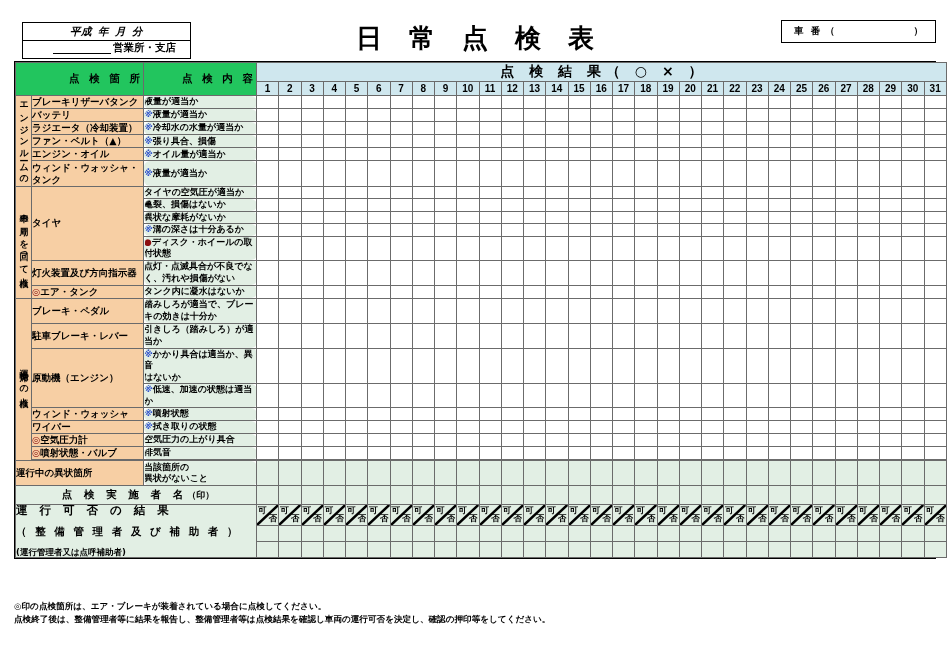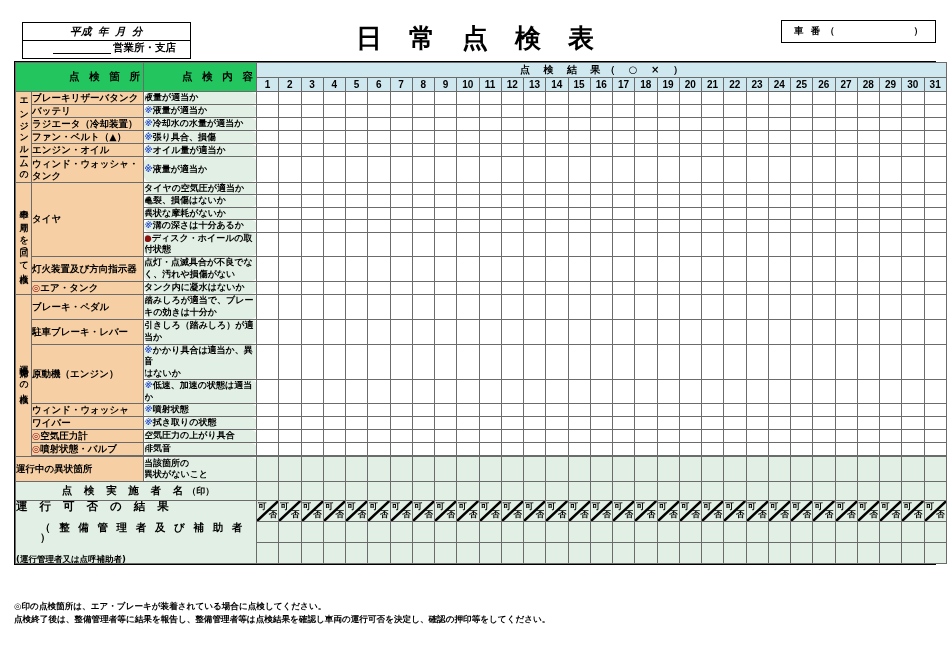--- a/index.html
+++ b/index.html
@@ -118,21 +118,21 @@
     background: #22c55e;
     text-align: right;
     font-size: 10.5px;
     letter-spacing: 3px;
     text-indent: 3px;
     height: 14px;
   }
   .hd-result {
     background: #cfe7ee;
     text-align: center;
-    font-size: 10px;
+    font-size: 14px;
     letter-spacing: 5px;
     text-indent: 5px;
     height: 14px;
   }
   .hd-day {
     background: #cfe7ee;
     text-align: center;
     font-size: 10px;
     height: 13px;
     font-weight: normal;
@@ -196,21 +196,20 @@
     font-size: 11.5px;
     letter-spacing: 4px;
     display: block;
     margin-bottom: 9px;
   }
   .rl-2 {
     font-size: 10.5px;
     letter-spacing: 2.5px;
     display: block;
     margin-bottom: 6px;
-    padding-left: 24px;
   }
   .rl-3 {
     font-size: 8.5px;
     letter-spacing: 0px;
     display: block;
     margin-top: 12px;
   }
 
   td.ka-hi {
     background: #e2efe4;

